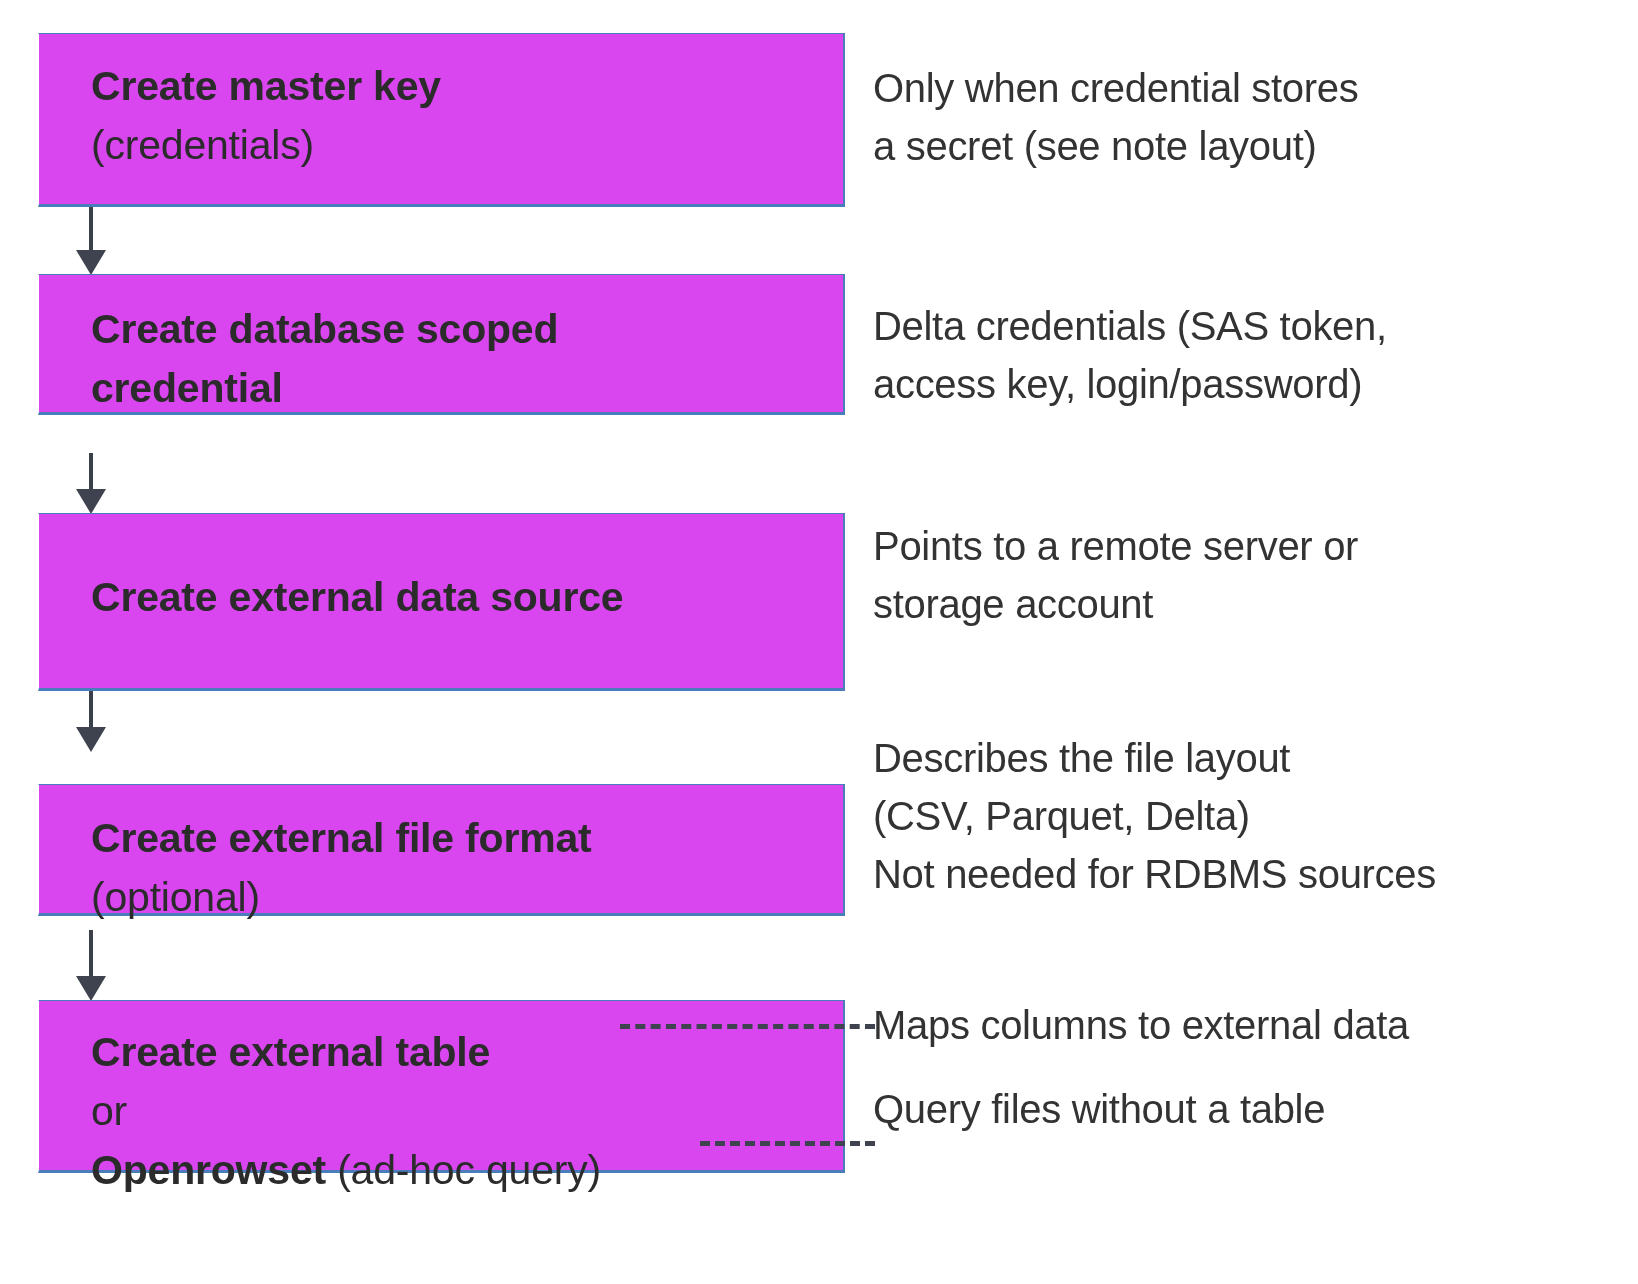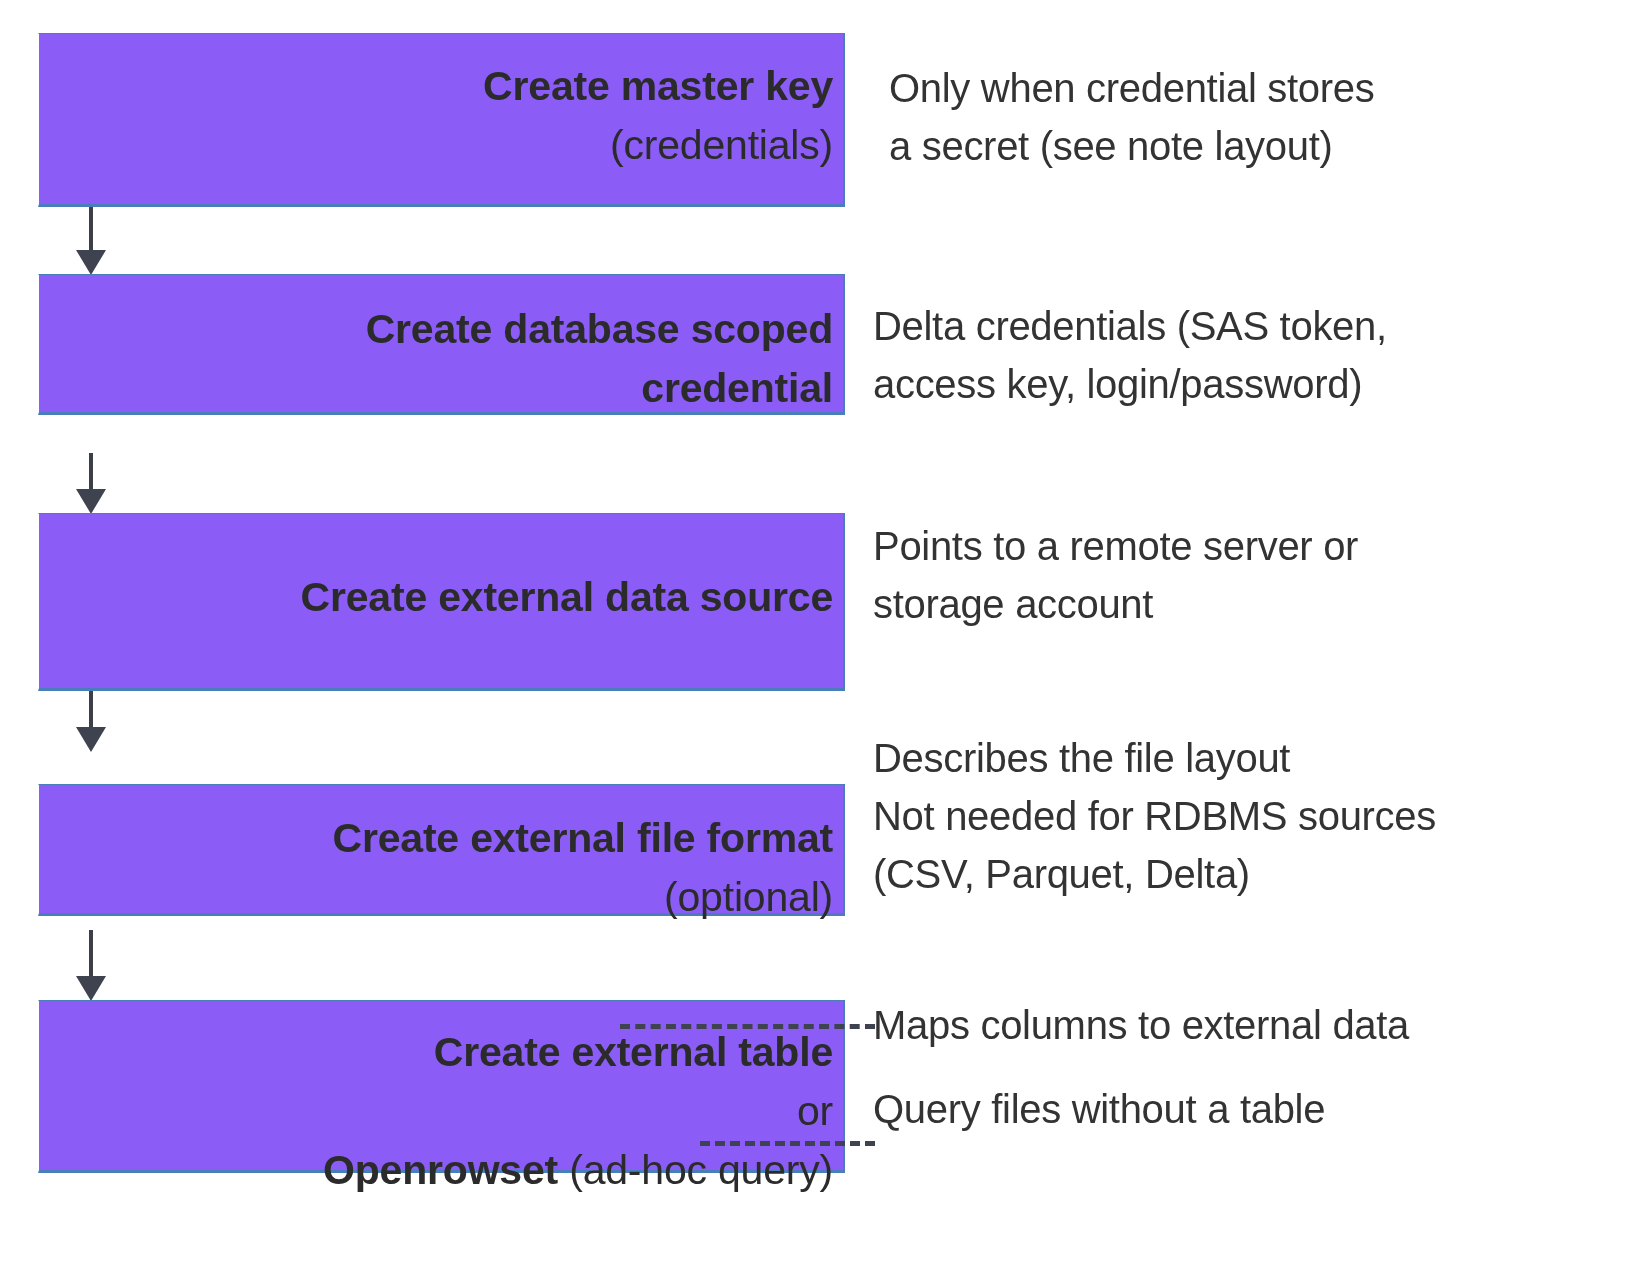--- a/index.html
+++ b/index.html
@@ -18,27 +18,26 @@
     height: 1284px;
     background: #ffffff;
     overflow: hidden;
   }
 
   
   .flow-box {
     position: absolute;
     left: 38px;
     width: 807px;
-    background: #8b5cf6;
+    background: #d946ef;
     border-top: 1px solid #4a7ebb;
     border-right: 2px solid #4a7ebb;
     border-bottom: 3px solid #4a7ebb;
     border-left: 1px solid #ffffff;
     box-sizing: border-box;
-    text-align: right;
   }
 
   .box-text {
     position: absolute;
     left: 52px;
     right: 10px;
     color: #2b2b2b;
     font-size: 41px;
     line-height: 59px;
     letter-spacing: -0.2px;
@@ -93,21 +92,21 @@
 <body>
 
 <div id="canvas">
 
   <div class="flow-box" style="top:33px; height:174px;">
     <div class="box-text" style="top:23px;">
       <span class="b">Create master key</span><br>
       <span class="r">(credentials)</span>
     </div>
   </div>
-  <div class="annot" style="top:59px;margin-left:16px;">
+  <div class="annot" style="top:59px;">
     <div>Only when credential stores</div>
     <div>a secret (see note layout)</div>
   </div>
 
   <div class="arrow" style="top:207px; height:68px;">
     <div class="shaft" style="height:47px;"></div>
     <div class="head" style="top:43px;"></div>
   </div>
 
   <div class="flow-box" style="top:274px; height:141px;">
@@ -142,22 +141,22 @@
   </div>
 
   <div class="flow-box" style="top:752px; height:132px;margin-top:32px;">
     <div class="box-text" style="top:24px;">
       <span class="b">Create external file format</span><br>
       <span class="r">(optional)</span>
     </div>
   </div>
   <div class="annot" style="top:729px;">
     <div>Describes the file layout</div>
+    <div>(CSV, Parquet, Delta)</div>
     <div>Not needed for RDBMS sources</div>
-    <div>(CSV, Parquet, Delta)</div>
   </div>
 
   <div class="arrow" style="top:930px; height:72px;">
     <div class="shaft" style="height:50px;"></div>
     <div class="head" style="top:46px;"></div>
   </div>
 
   <div class="flow-box" style="top:1000px; height:173px;">
     <div class="box-text" style="top:22px;">
       <span class="b">Create external table</span><br>

